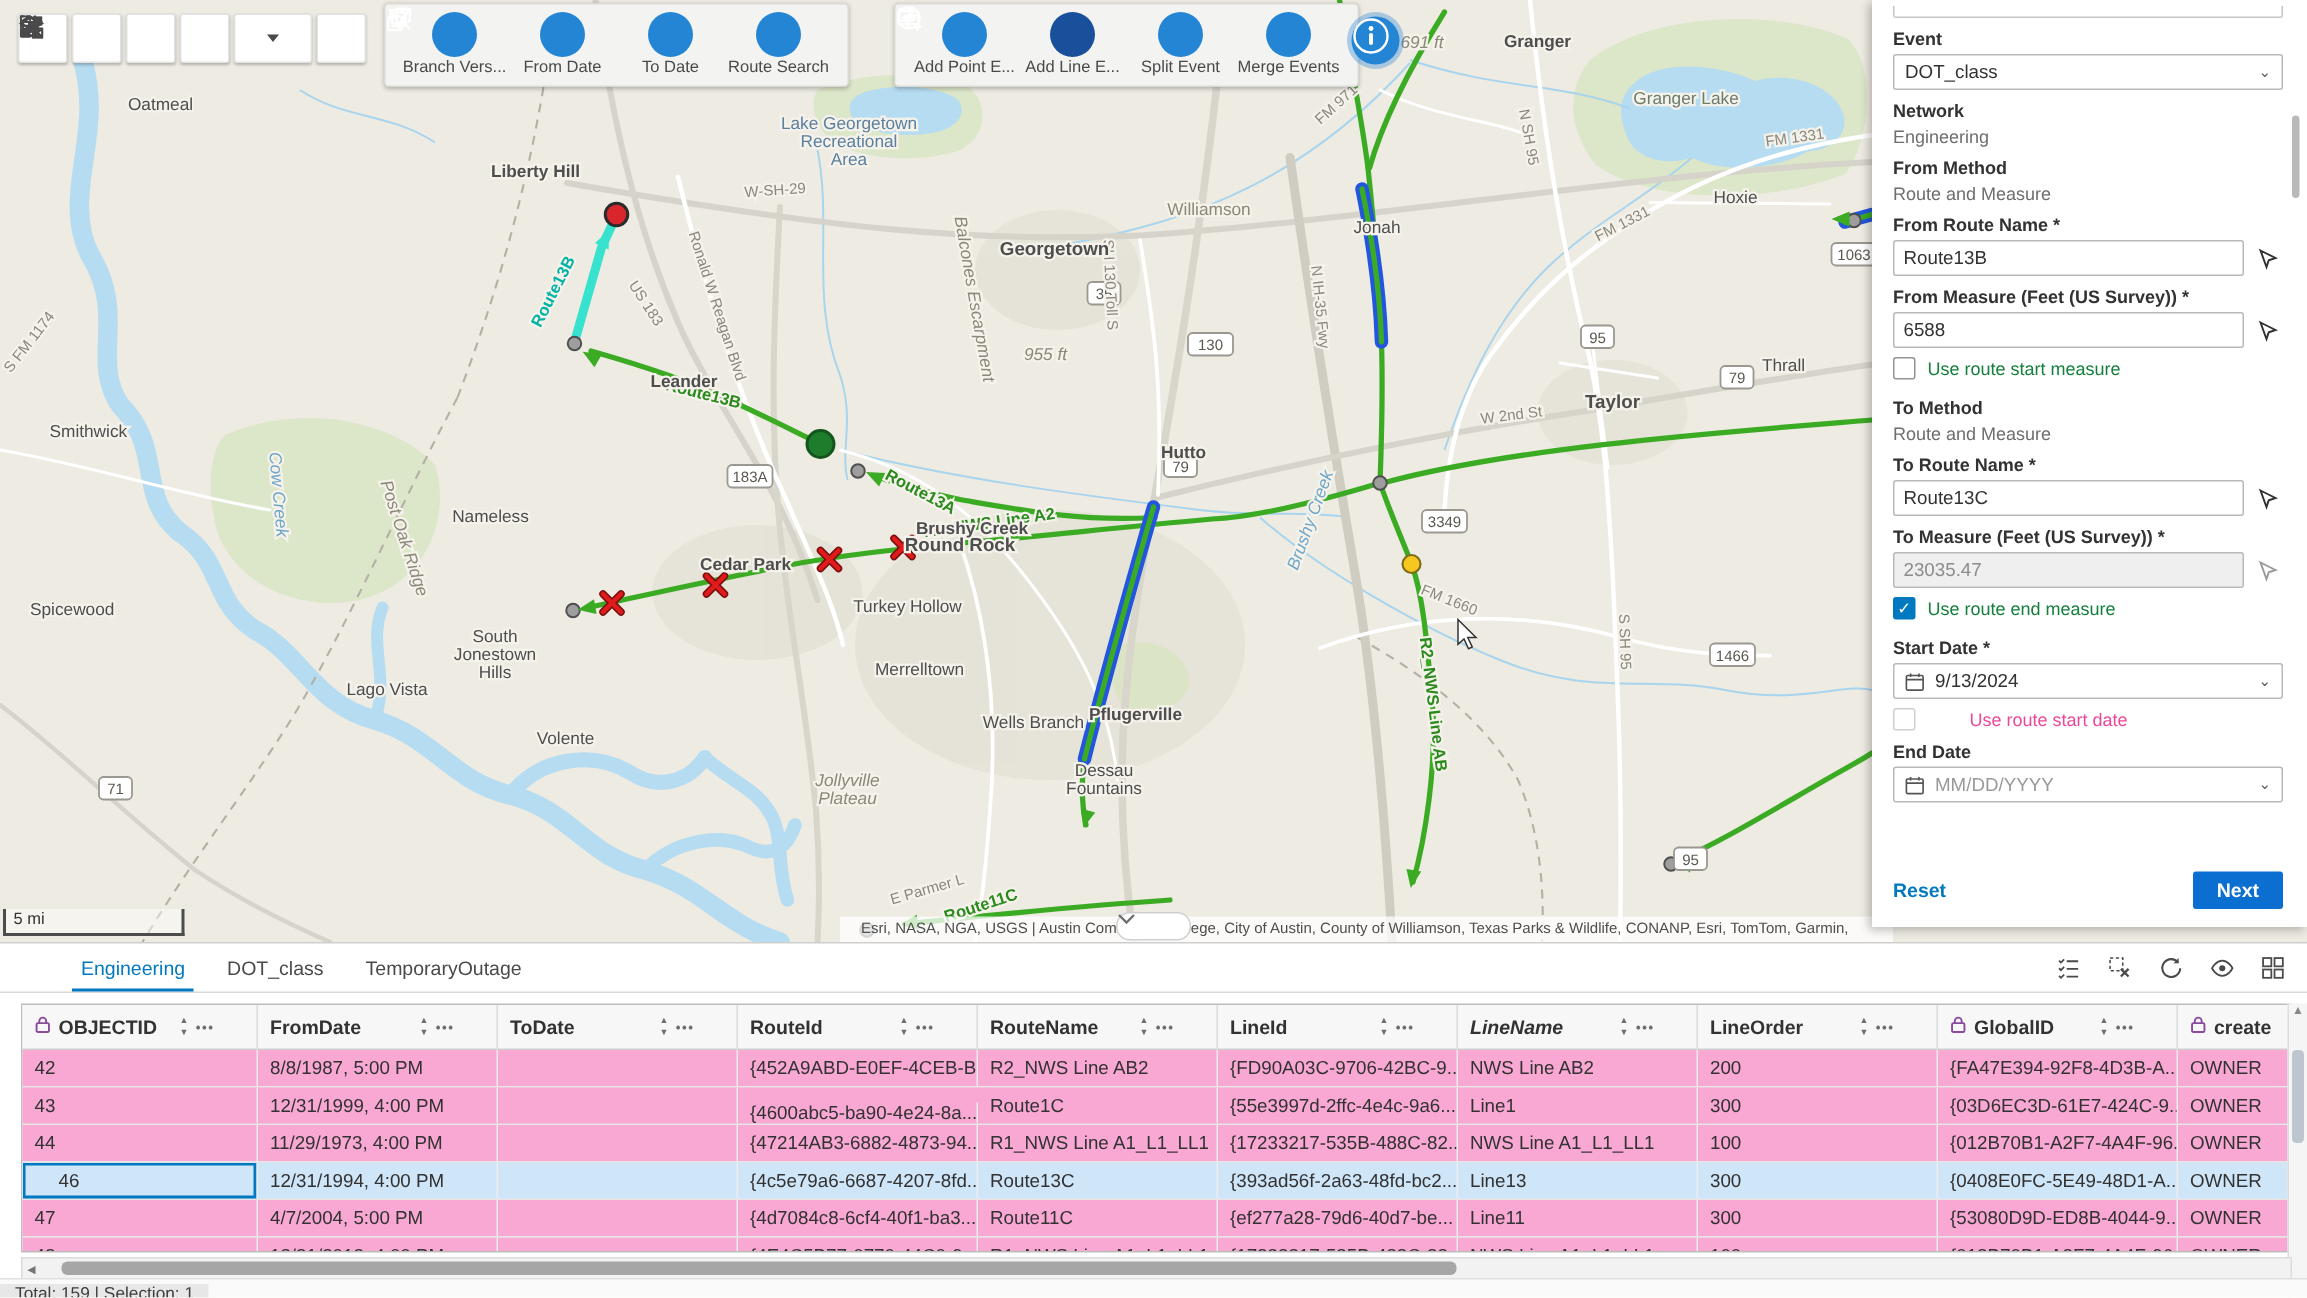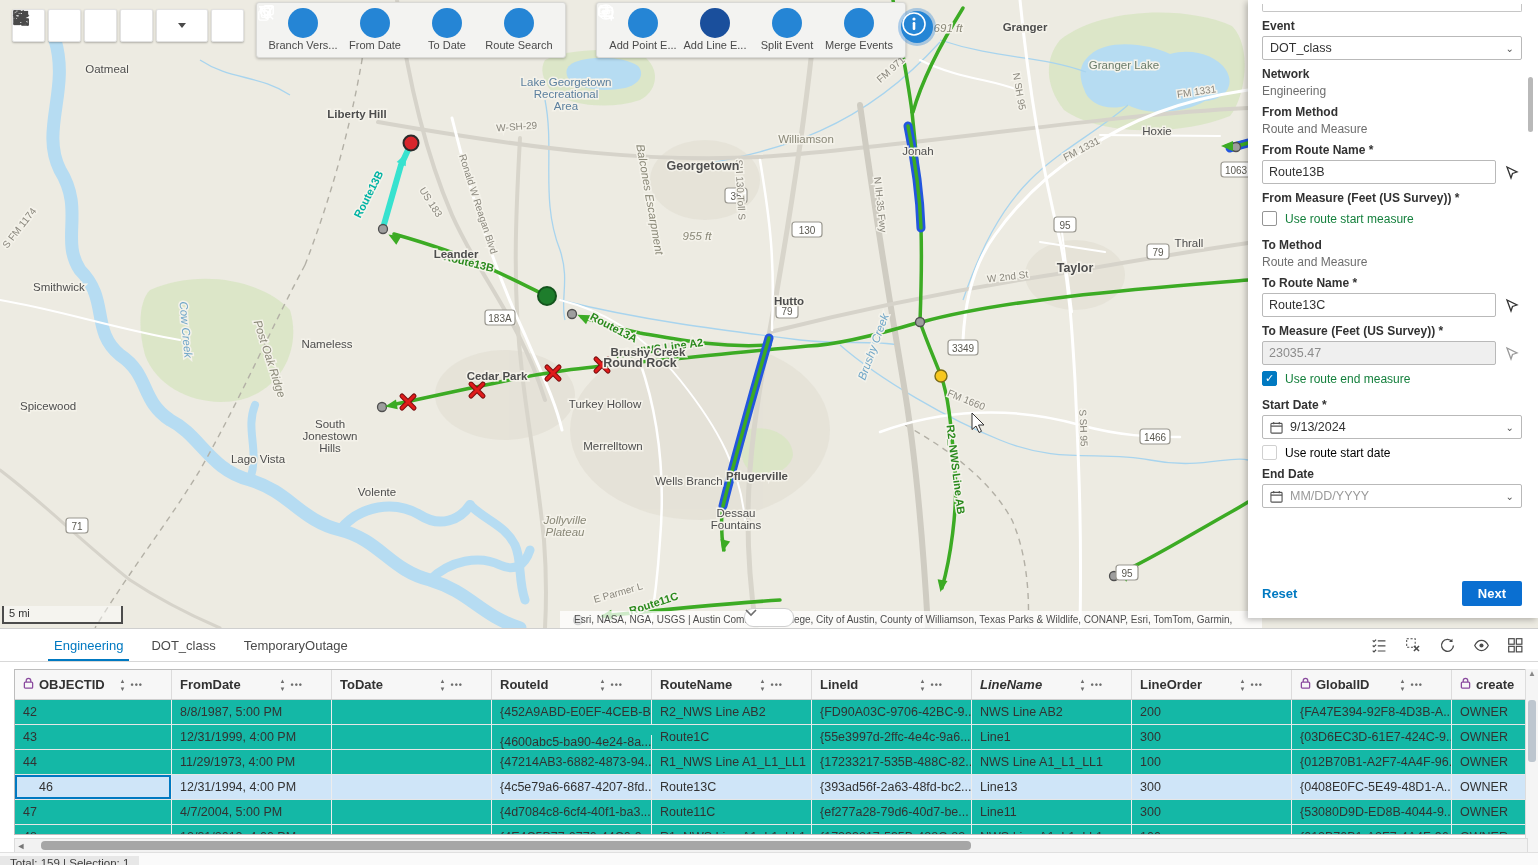--- a/index.html
+++ b/index.html
@@ -53,21 +53,21 @@
   .date-input{flex:1;height:22px;border:1px solid #b9b9b9;border-radius:2px;display:flex;align-items:center;
               padding:0 7px;gap:7px;font-size:12.5px;color:#323232;cursor:pointer;}
   .date-input .ph{color:#9a9a9a;}
   .chev{margin-left:auto;color:#555;font-size:10px;}
   .check-row{display:flex;align-items:center;gap:8px;margin:6px 0;cursor:pointer;}
   .cbox{width:13px;height:13px;border:1px solid #949494;border-radius:2px;background:#fff;flex:0 0 auto;
         display:flex;align-items:center;justify-content:center;font-size:11px;color:#fff;}
   .check-row.checked .cbox{background:#0079c1;border-color:#0079c1;}
   .check-lbl{font-size:12px;color:#15803d;}
   .check-row.disabled .cbox{border-color:#d0d0d0;}
-  .check-row.disabled .check-lbl{color:#000000;}
+  .check-row.disabled .check-lbl{color:#ec4899;margin-left:28px;}
   #panel-footer{flex:0 0 auto;display:flex;align-items:center;justify-content:space-between;padding:8px 16px 12px 14px;}
   #reset-link{color:#0079c1;font-size:13px;font-weight:bold;text-decoration:none;cursor:pointer;}
   #next-btn{background:#0a6fd1;color:#fff;border:none;border-radius:2px;font-size:13px;font-weight:bold;
             padding:5px 16px;cursor:pointer;font-family:"Liberation Sans",sans-serif;}
   #panel-scroll{position:absolute;right:5px;top:77px;width:5px;height:55px;background:#b9b9b9;border-radius:3px;}
 
   
   #table-area{position:absolute;left:0;top:628px;width:1538px;height:237px;background:#fff;border-top:1px solid #cfcfcf;z-index:30;}
   #tabbar{height:32px;display:flex;align-items:center;border-bottom:1px solid #d8d8d8;padding-left:40px;position:relative;}
   .tab{font-size:13px;color:#4a4a4a;padding:0 14px;height:32px;display:flex;align-items:center;cursor:pointer;position:relative;}
@@ -77,21 +77,21 @@
   .tact{width:26px;height:26px;display:flex;align-items:center;justify-content:center;color:#4a4a4a;cursor:pointer;border-radius:2px;}
   .tact svg{width:17px;height:17px;}
   #grid{position:absolute;left:14px;top:40px;width:1512px;border:1px solid #bdbdbd;background:#fff;}
   .hrow{display:flex;height:29px;background:#f7f7f7;border-bottom:1px solid #cfcfcf;}
   .hcell{display:flex;align-items:center;font-size:13px;font-weight:bold;color:#323232;
          border-right:1px solid #dcdcdc;padding:0 6px 0 8px;box-sizing:border-box;gap:5px;}
   .hcell .spring{flex:1;}
   .sort{color:#6e6e6e;font-size:9px;line-height:8px;display:flex;flex-direction:column;cursor:pointer;}
   .hmenu{color:#6e6e6e;letter-spacing:1px;font-weight:bold;cursor:pointer;margin-right:22px;}
   .lock{color:#8a4a9e;}
-  .drow{display:flex;height:24px;border-bottom:1px solid #e6e6e6;background:#14b8a6;}
+  .drow{display:flex;height:24px;border-bottom:1px solid #e6e6e6;background:#f9a8d4;}
   .drow.selected{background:#cfe5f8;}
   .dcell{font-size:12.5px;color:#323232;padding:0 8px;display:flex;align-items:center;
          border-right:1px solid #ededed;box-sizing:border-box;white-space:nowrap;overflow:hidden;}
   .drow.selected .dcell:first-child{box-shadow:inset 0 0 0 2px #0079c1;}
   #partial-row-clip{height:9px;overflow:hidden;}
   #vscroll{position:absolute;right:0px;top:40px;width:12px;height:196px;background:#f5f5f5;border-left:1px solid #ddd;font-size:8px;color:#888;
            display:flex;flex-direction:column;align-items:center;}
   #vthumb{width:8px;height:62px;background:#bdc6cf;border-radius:3px;margin-top:22px;}
   #hscroll{position:absolute;left:14px;top:209px;width:1512px;height:13px;background:#f2f2f2;border:1px solid #dcdcdc;display:flex;align-items:center;}
   #hthumb{height:9px;background:#a6a6a6;border-radius:4px;margin-left:14px;width:930px;}
@@ -515,20 +515,28 @@
       <div class="input-row">
         <input class="txt-input" readonly="" value="Route13B" style="">
         <button class="pick-btn">
           <svg width="15" height="15" viewBox="0 0 15 15">
             <path d="M2,2 L12,7 L7.5,8.5 L6,13 Z" fill="none" stroke="#323232" stroke-width="1.3"></path>
             </svg>
         </button>
       </div>
 
       <div class="fld-label">From Measure (Feet (US Survey)) *</div>
+      <div class="input-row">
+        <input class="txt-input" readonly="" value="6588" style="">
+        <button class="pick-btn">
+          <svg width="15" height="15" viewBox="0 0 15 15">
+            <path d="M2,2 L12,7 L7.5,8.5 L6,13 Z" fill="none" stroke="#323232" stroke-width="1.3"></path>
+            </svg>
+        </button>
+      </div>
 
       <div class="check-row">
         <span class="cbox"></span>
         <span class="check-lbl">Use route start measure</span>
       </div>
 
       <div class="fld-label" style="margin-top:12px">To Method</div>
       <div class="fld-static">Route and Measure</div>
 
       <div class="fld-label">To Route Name *</div>

